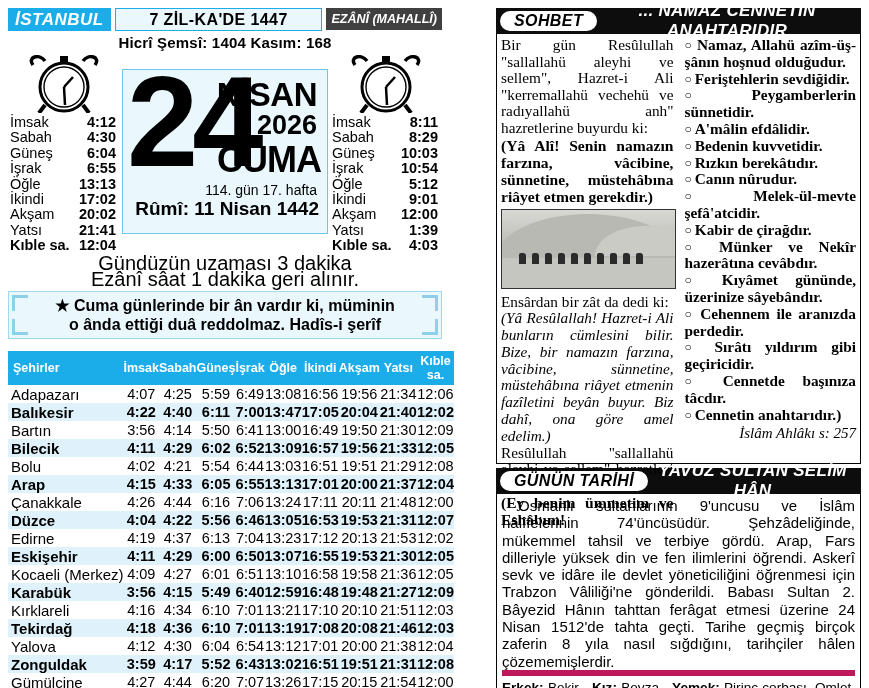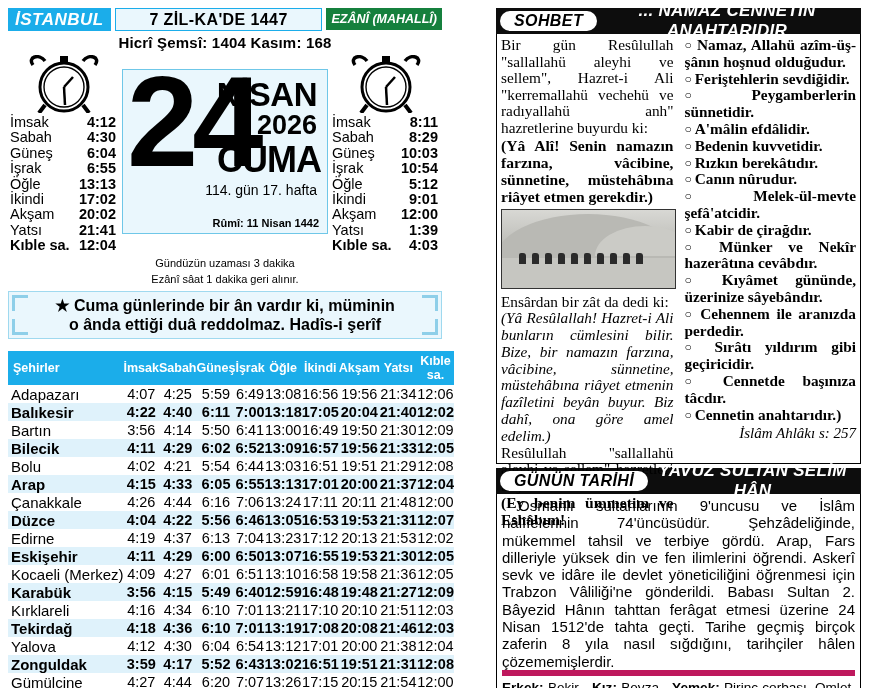--- a/index.html
+++ b/index.html
@@ -6,40 +6,40 @@
   body{width:869px;height:688px;font-family:"Liberation Sans",sans-serif;color:#000;overflow:hidden;}
   .page{position:relative;width:869px;height:688px;background:#fff;}
 
   
   .left{position:absolute;left:8px;top:8px;width:434px;height:672px;box-sizing:border-box;}
   .top-strip{display:flex;align-items:flex-start;height:24px;}
   .city-tag{background:#1badea;color:#fff;font-weight:bold;font-style:italic;font-size:17px;
             padding:2px 7px 2px 7px;letter-spacing:.5px;line-height:19px;}
   .hijri-box{flex:1;margin:0 4px;border:1px solid #1badea;background:#eaf7fd;text-align:center;
              font-weight:bold;font-size:16px;line-height:21px;letter-spacing:.4px;}
-  .ezani-tag{background:#15803d;color:#fff;font-weight:bold;font-style:italic;font-size:12.5px;
+  .ezani-tag{background:#404040;color:#fff;font-weight:bold;font-style:italic;font-size:12.5px;
              padding:4px 5px;line-height:14px;white-space:nowrap;}
   .semsi{text-align:center;font-size:15px;font-weight:bold;margin-top:2px;letter-spacing:.2px;}
 
   .mid{position:relative;display:flex;margin-top:2px;height:200px;}
   .times-col{width:112px;padding-top:62px;box-sizing:border-box;}
   .clockwrap{position:absolute;top:0;width:112px;height:62px;display:flex;align-items:center;justify-content:center;}
   .trow{display:flex;justify-content:space-between;font-size:14.5px;line-height:15.4px;padding:0 4px 0 2px;}
   .trow .lbl{font-weight:normal;}
   .trow .val{font-weight:bold;}
   .trow.kible .lbl,.trow.kible .val{font-weight:bold;}
 
   .datebox{flex:1;margin:16px 2px;border:1px solid #6fc7e8;background:#eaf7fd;position:relative;height:163px;}
   .bigday{position:absolute;left:4px;top:-12px;font-size:128px;font-weight:bold;line-height:128px;letter-spacing:-6px;}
   .month{position:absolute;right:10px;top:6px;font-size:33px;font-weight:bold;letter-spacing:-.5px;}
   .year{position:absolute;right:10px;top:40px;font-size:27px;font-weight:bold;}
   .dayname{position:absolute;right:6px;top:69px;font-size:36px;font-weight:bold;letter-spacing:-1px;}
   .daycount{position:absolute;right:10px;top:112px;font-size:14px;}
-  .rumi{position:absolute;right:8px;top:147px;font-size:11px;font-weight:bold;}
-  .undernote{text-align:center;font-size:11px;line-height:16px;margin-top:2px;}
+  .rumi{position:absolute;right:8px;top:128px;font-size:19px;font-weight:bold;}
+  .undernote{text-align:center;font-size:20px;line-height:16px;margin-top:2px;}
 
   .hadis{border:1px solid #9fd9ef;background:#eaf7fd;margin-top:4px;padding:4px 6px;text-align:center;
          font-size:16px;line-height:19px;font-weight:bold;position:relative;}
   .hadis .corner{position:absolute;width:13px;height:13px;border-color:#8ecfe9;}
   .hadis .c1{left:3px;top:3px;border-left:3px solid #8ecfe9;border-top:3px solid #8ecfe9;}
   .hadis .c2{right:3px;top:3px;border-right:3px solid #8ecfe9;border-top:3px solid #8ecfe9;}
   .hadis .c3{left:3px;bottom:3px;border-left:3px solid #8ecfe9;border-bottom:3px solid #8ecfe9;}
   .hadis .c4{right:3px;bottom:3px;border-right:3px solid #8ecfe9;border-bottom:3px solid #8ecfe9;}
 
   table.cities{width:100%;border-collapse:collapse;margin-top:12px;font-size:14px;}
@@ -261,21 +261,21 @@
             <td class="num">19:56</td>
             <td class="num">21:34</td>
             <td class="num">12:06</td>
           </tr>
           <tr class="alt">
             <td class="cityname">Balıkesir</td>
             <td class="num">4:22</td>
             <td class="num">4:40</td>
             <td class="num">6:11</td>
             <td class="num">7:00</td>
-            <td class="num">13:18</td>
+            <td class="num">13:47</td>
             <td class="num">17:05</td>
             <td class="num">20:04</td>
             <td class="num">21:40</td>
             <td class="num">12:02</td>
           </tr>
           <tr>
             <td class="cityname">Bartın</td>
             <td class="num">3:56</td>
             <td class="num">4:14</td>
             <td class="num">5:50</td>

